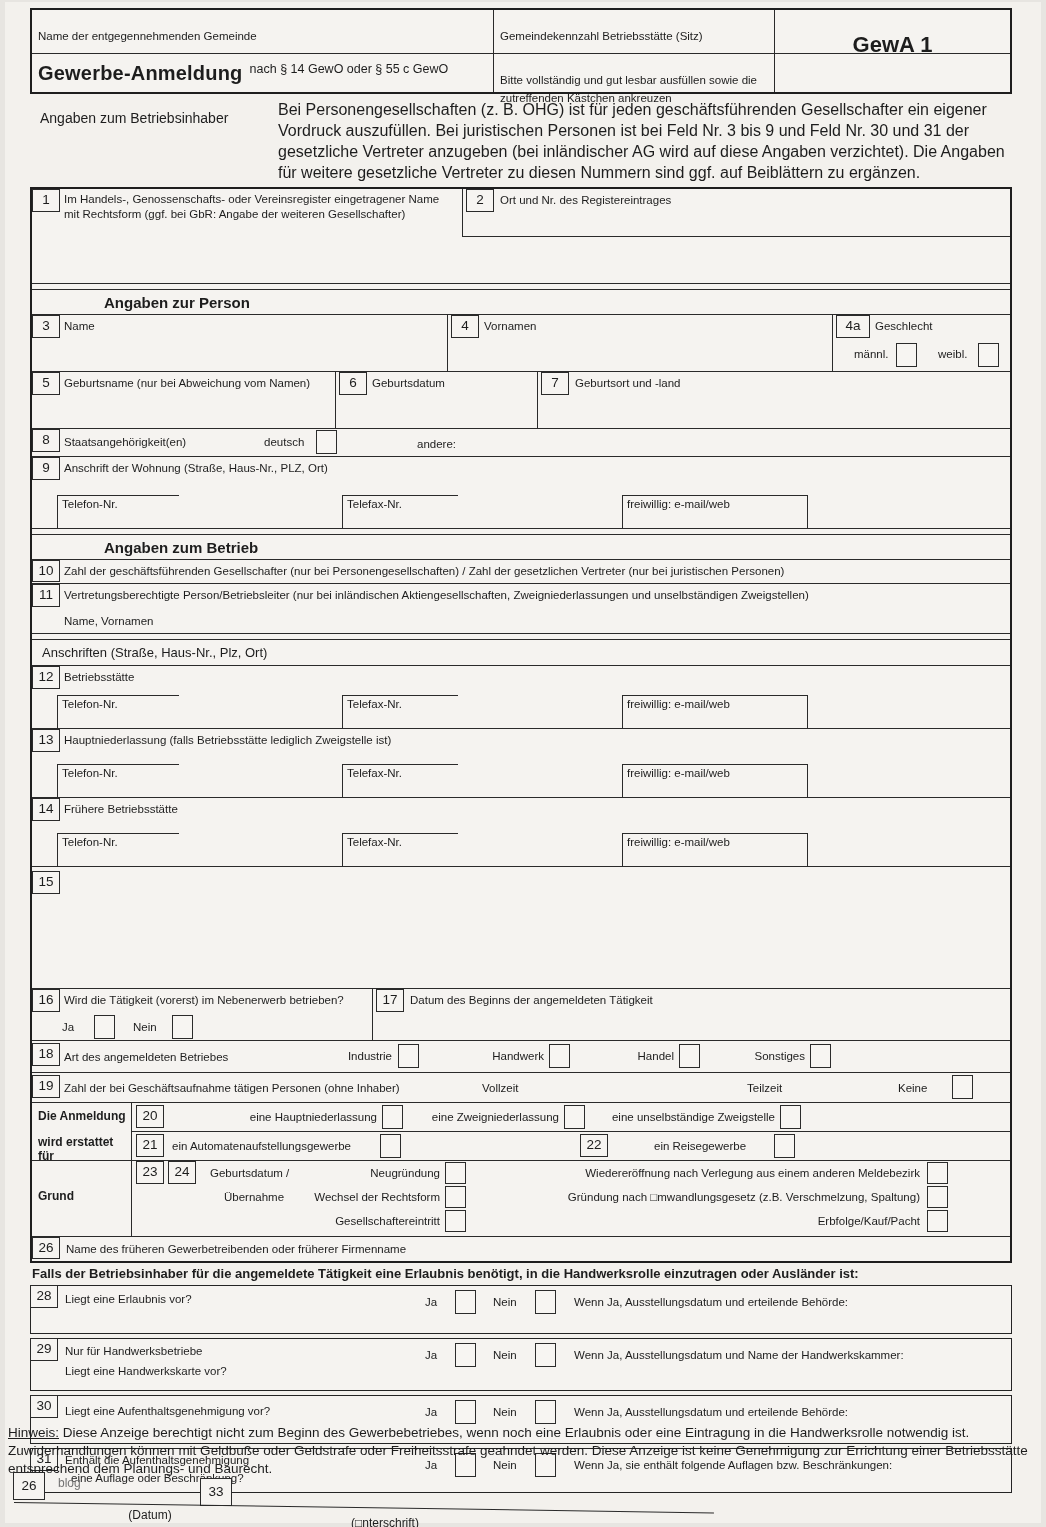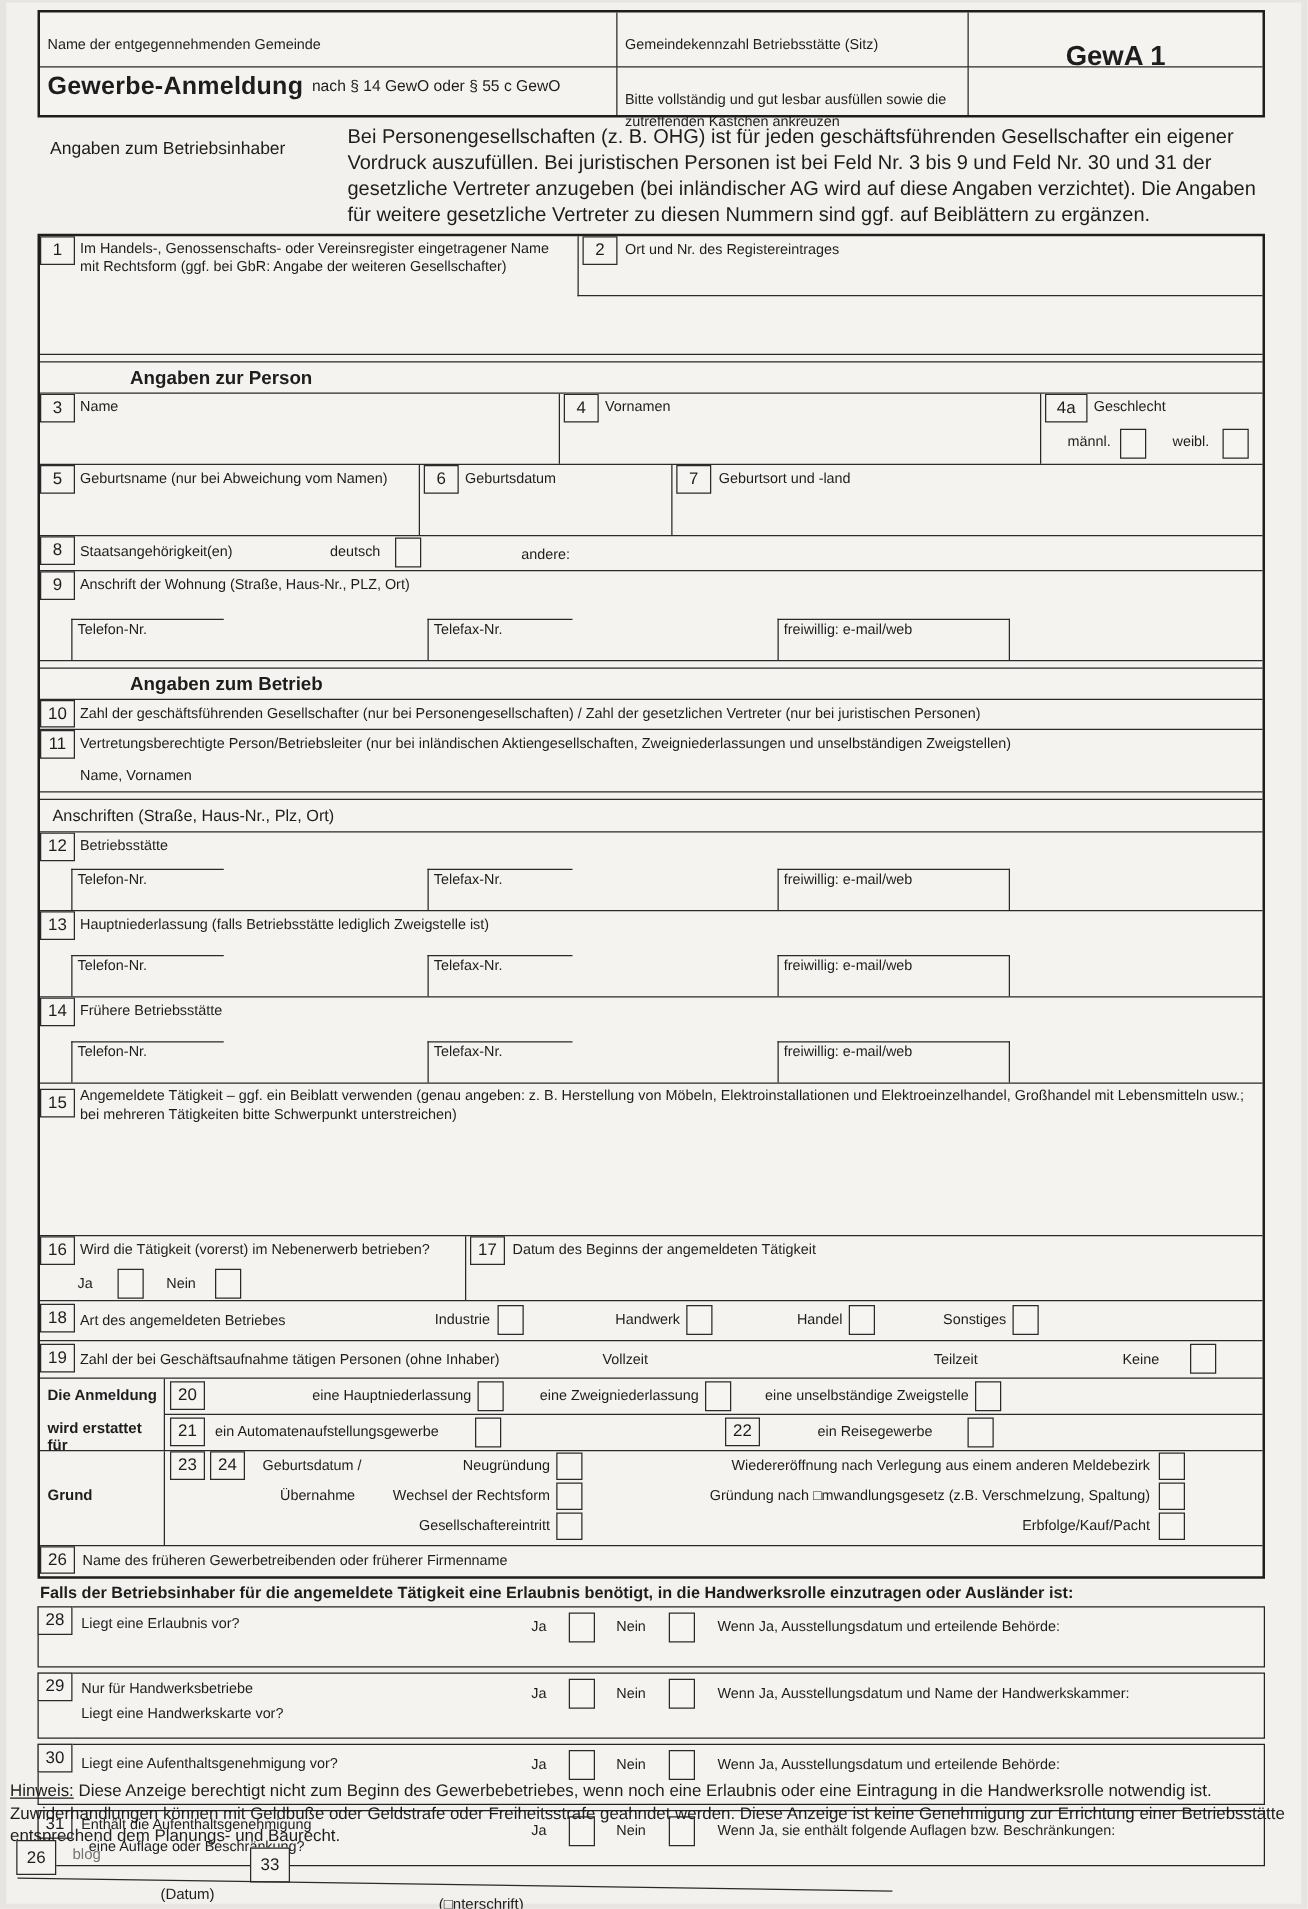--- a/index.html
+++ b/index.html
@@ -5,21 +5,21 @@
   html,body{margin:0;padding:0}
   body{width:1046px;height:1527px;background:#e7e5e1;font-family:"Liberation Sans",sans-serif;color:#1d1d1d;position:relative;overflow:hidden}
   .paper{position:absolute;left:5px;top:2px;width:1036px;height:1521px;background:#f3f1ed}
   .form{position:absolute;left:30px;top:8px;width:982px}
   .hdr{display:grid;grid-template-columns:462px 281px 235px;border:2.5px solid #1e1e1e;background:#f5f3f0}
   .hc{box-sizing:border-box;border-right:1.6px solid #2a2a2a;border-bottom:1.6px solid #2a2a2a;padding:16px 6px;position:relative}
   .hc:nth-child(3n){border-right:none}
   .hc.last{border-bottom:none}
   .slbl{font-size:11.5px;line-height:1.25}
   .gewa{font-size:22px;font-weight:bold;text-align:center;line-height:38px}
-  .titlecell{display:flex;align-items:center;gap:7px;padding-top:8px}
+  .titlecell{display:flex;align-items:flex-start;gap:7px;padding-top:8px}
   .bigtitle{font-size:20px;font-weight:bold;letter-spacing:.2px}
   .titlesuffix{font-size:12.5px}
   .intro{display:flex;padding:5px 0 4px 0}
   .intro-h{width:248px;font-weight:normal;font-size:14px;padding:11px 0 0 10px;box-sizing:border-box}
   .intro-t{flex:1;font-size:16px;line-height:1.32;padding-right:4px}
   .main{border:2px solid #1e1e1e;background:#f5f3f0}
   .row{position:relative;box-sizing:border-box;border-bottom:1.5px solid #2a2a2a}
   .row.noline{border-bottom:none}
   .spacer{box-sizing:border-box;height:6px;border-bottom:1.5px solid #2a2a2a}
   .band{box-sizing:border-box;border-bottom:1.5px solid #2a2a2a;font-weight:bold;font-size:15px;display:flex;align-items:center;padding-left:72px}
@@ -180,21 +180,20 @@
       <div class="nb">14</div>
       <div class="lbl" style="left:32px;top:4px">Frühere Betriebsstätte</div>
       <div class="area" style="left:0;top:22px;right:0;height:12px"></div>
       <div class="sub" style="left:25px;width:122px">Telefon-Nr.</div>
       <div class="sub" style="left:310px;width:116px">Telefax-Nr.</div>
       <div class="sub r" style="left:590px;width:186px">freiwillig: e-mail/web</div>
     </div>
 
     <div class="row" style="height:122px">
       <div class="nb" style="top:4px">15</div>
-      <div class="lblw" style="left:32px;top:3px;width:946px">Angemeldete Tätigkeit – ggf. ein Beiblatt verwenden (genau angeben: z. B. Herstellung von Möbeln, Elektroinstallationen und Elektroeinzelhandel, Großhandel mit Lebensmitteln usw.; bei mehreren Tätigkeiten bitte Schwerpunkt unterstreichen)</div>
       <div class="area" style="left:0;top:40px;right:0;bottom:0"></div>
     </div>
 
     <div class="row" style="height:52px">
       <div class="nb">16</div>
       <div class="lbl" style="left:32px;top:4px">Wird die Tätigkeit (vorerst) im Nebenerwerb betrieben?</div>
       <div class="lbl" style="left:30px;top:31px">Ja</div>
       <div class="cb" style="left:62px;top:26px"></div>
       <div class="lbl" style="left:101px;top:31px">Nein</div>
       <div class="cb" style="left:140px;top:26px"></div>

